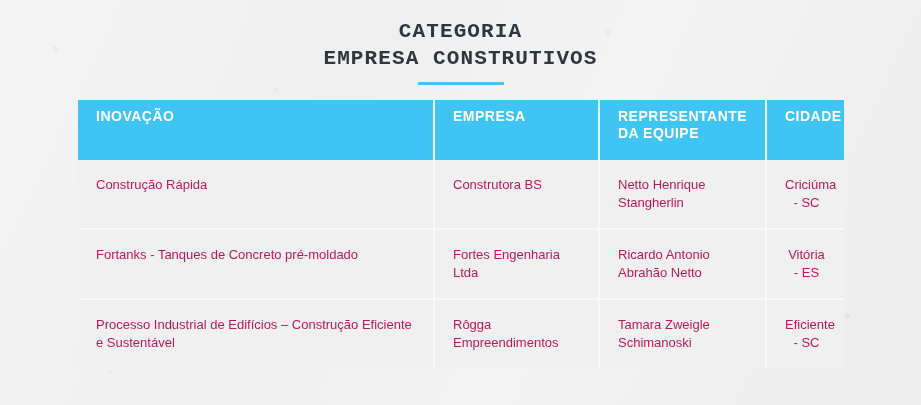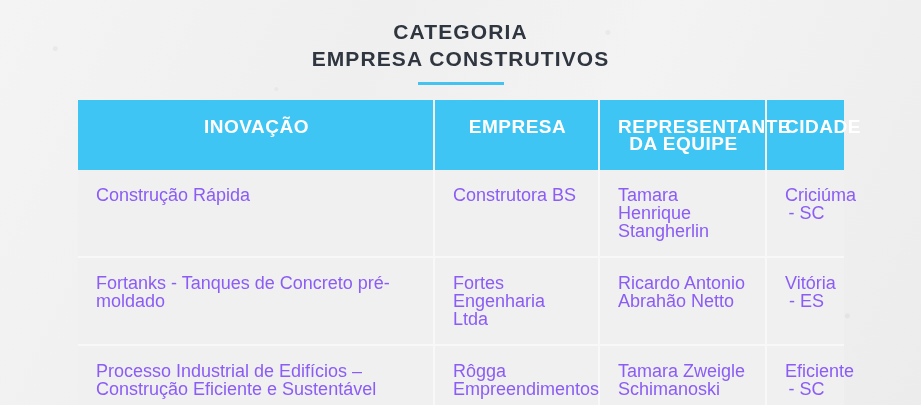--- a/index.html
+++ b/index.html
@@ -42,20 +42,21 @@
     text-align: center;
     padding-top: 18px;
   }
   .header .line1,
   .header .line2 {
     font-size: 21px;
     font-weight: bold;
     letter-spacing: 1.1px;
     color: #2f3640;
     line-height: 27px;
+    font-family: Liberation Mono, monospace;
   }
   .header .rule {
     width: 86px;
     height: 3px;
     background: #45c3f0;
     margin: 10px auto 0 auto;
   }
 
   .table-wrap {
     position: absolute;
@@ -64,36 +65,36 @@
     width: 766px;
   }
   table.data {
     border-collapse: collapse;
     width: 766px;
     table-layout: fixed;
   }
   table.data thead th {
     background: #3ec5f4;
     color: #ffffff;
-    font-size: 19px;
+    font-size: 14px;
     font-weight: bold;
     letter-spacing: 0.5px;
-    text-align: center;
+    text-align: left;
     vertical-align: top;
-    padding: 18px 16px 18px 18px;
+    padding: 8px 16px 18px 18px;
     height: 34px;
     border-right: 2px solid #f2f2f2;
     line-height: 17px;
   }
   table.data thead th:last-child { border-right: none; }
 
   table.data tbody td {
     background: #f0f0f0;
-    font-size: 18px;
-    color: #8b5cf6;
+    font-size: 13px;
+    color: #be185d;
     vertical-align: top;
     padding: 16px 16px 16px 18px;
     border-right: 2px solid #f8f8f8;
     border-bottom: 2px solid #f8f8f8;
     line-height: 18px;
   }
   table.data tbody td:last-child { border-right: none; text-align: center; }
   table.data tbody tr:last-child td { border-bottom: none; }
 
   col.c-inovacao { width: 356px; }
@@ -127,21 +128,21 @@
           <th>INOVAÇÃO</th>
           <th>EMPRESA</th>
           <th>REPRESENTANTE DA EQUIPE</th>
           <th>CIDADE</th>
         </tr>
       </thead>
       <tbody>
         <tr>
           <td>Construção Rápida</td>
           <td>Construtora BS</td>
-          <td>Tamara Henrique Stangherlin</td>
+          <td>Netto Henrique Stangherlin</td>
           <td>Criciúma - SC</td>
         </tr>
         <tr>
           <td>Fortanks - Tanques de Concreto pré-moldado</td>
           <td>Fortes Engenharia Ltda</td>
           <td>Ricardo Antonio Abrahão Netto</td>
           <td>Vitória - ES</td>
         </tr>
         <tr>
           <td>Processo Industrial de Edifícios – Construção Eficiente e Sustentável</td>

